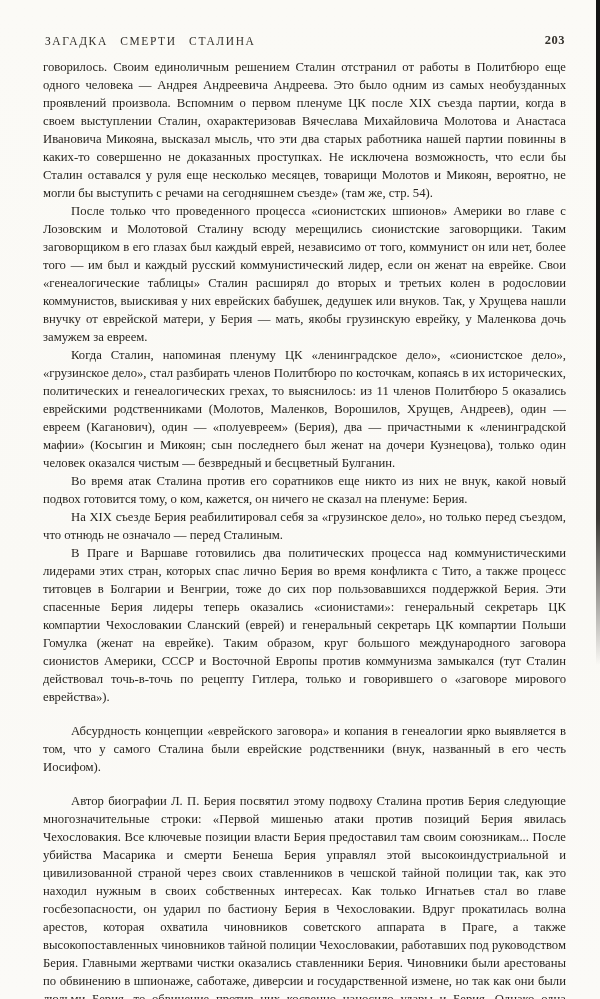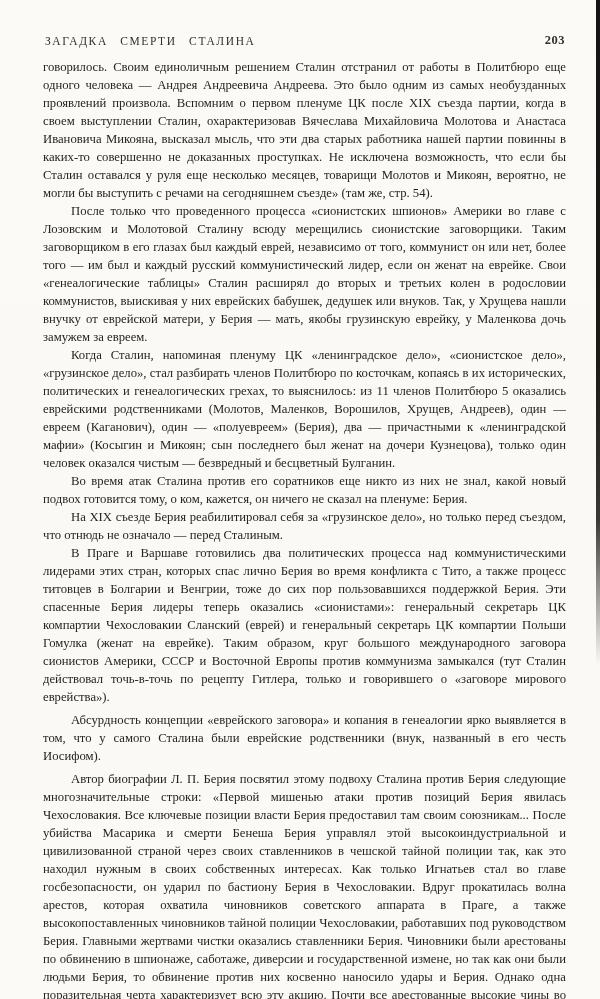--- a/index.html
+++ b/index.html
@@ -58,39 +58,39 @@
     font-size: 12.7px;
     line-height: 18px;
     text-align: justify;
     text-justify: inter-word;
   }
   .para {
     margin: 0;
     text-indent: 28px;
   }
   .para.no-indent { text-indent: 0; }
-  .para.gap { margin-top: 5px; }
+  .para.gap { margin-top: 16px; }
   .wittlin { letter-spacing: 3px; }
 </style>
 </head>
 <body>
 
 <div class="page">
 
   <div class="scan-edge"></div>
 
   <header class="running-head">
     <span class="head-title">ЗАГАДКА СМЕРТИ СТАЛИНА</span>
     <span class="page-num">203</span>
   </header>
 
   <main class="body-text">
     <p class="para no-indent">говорилось. Своим единоличным решением Сталин отстранил от работы в Политбюро еще одного человека — Андрея Андреевича Андреева. Это было одним из самых необузданных проявлений произвола. Вспомним о первом пленуме ЦК после XIX съезда партии, когда в своем выступлении Сталин, охарактеризовав Вячеслава Михайловича Молотова и Анастаса Ивановича Микояна, высказал мысль, что эти два старых работника нашей партии повинны в каких-то совершенно не доказанных проступках. Не исключена возможность, что если бы Сталин оставался у руля еще несколько месяцев, товарищи Молотов и Микоян, вероятно, не могли бы выступить с речами на сегодняшнем съезде» (там же, стр. 54).</p>
     <p class="para">После только что проведенного процесса «сионистских шпионов» Америки во главе с Лозовским и Молотовой Сталину всюду мерещились сионистские заговорщики. Таким заговорщиком в его глазах был каждый еврей, независимо от того, коммунист он или нет, более того — им был и каждый русский коммунистический лидер, если он женат на еврейке. Свои «генеалогические таблицы» Сталин расширял до вторых и третьих колен в родословии коммунистов, выискивая у них еврейских бабушек, дедушек или внуков. Так, у Хрущева нашли внучку от еврейской матери, у Берия — мать, якобы грузинскую еврейку, у Маленкова дочь замужем за евреем.</p>
     <p class="para">Когда Сталин, напоминая пленуму ЦК «ленинградское дело», «сионистское дело», «грузинское дело», стал разбирать членов Политбюро по косточкам, копаясь в их исторических, политических и генеалогических грехах, то выяснилось: из 11 членов Политбюро 5 оказались еврейскими родственниками (Молотов, Маленков, Ворошилов, Хрущев, Андреев), один — евреем (Каганович), один — «полуевреем» (Берия), два — причастными к «ленинградской мафии» (Косыгин и Микоян; сын последнего был женат на дочери Кузнецова), только один человек оказался чистым — безвредный и бесцветный Булганин.</p>
-    <p class="para">Во время атак Сталина против его соратников еще никто из них не знал, какой новый подвох готовится тому, о ком, кажется, он ничего не сказал на пленуме: Берия.</p>
+    <p class="para">Во время атак Сталина против его соратников еще никто из них не внук, какой новый подвох готовится тому, о ком, кажется, он ничего не сказал на пленуме: Берия.</p>
     <p class="para">На XIX съезде Берия реабилитировал себя за «грузинское дело», но только перед съездом, что отнюдь не означало — перед Сталиным.</p>
     <p class="para">В Праге и Варшаве готовились два политических процесса над коммунистическими лидерами этих стран, которых спас лично Берия во время конфликта с Тито, а также процесс титовцев в Болгарии и Венгрии, тоже до сих пор пользовавшихся поддержкой Берия. Эти спасенные Берия лидеры теперь оказались «сионистами»: генеральный секретарь ЦК компартии Чехословакии Сланский (еврей) и генеральный секретарь ЦК компартии Польши Гомулка (женат на еврейке). Таким образом, круг большого международного заговора сионистов Америки, СССР и Восточной Европы против коммунизма замыкался (тут Сталин действовал точь-в-точь по рецепту Гитлера, только и говорившего о «заговоре мирового еврейства»).</p>
     <p class="para gap">Абсурдность концепции «еврейского заговора» и копания в генеалогии ярко выявляется в том, что у самого Сталина были еврейские родственники (внук, названный в его честь Иосифом).</p>
     <p class="para gap"><span>Автор биографии Л. П. Берия посвятил этому подвоху Сталина против Берия следующие многозначительные строки: «Первой мишенью атаки против позиций Берия явилась Чехословакия. Все ключевые позиции власти Берия предоставил там своим союзникам... После убийства Масарика и смерти Бенеша Берия управлял этой высокоиндустриальной и цивилизованной страной через своих ставленников в чешской тайной полиции так, как это находил нужным в своих собственных интересах. Как только Игнатьев стал во главе госбезопасности, он ударил по бастиону Берия в Чехословакии. Вдруг прокатилась волна арестов, которая охватила чиновников советского аппарата в Праге, а также высокопоставленных чиновников тайной полиции Чехословакии, работавших под руководством Берия. Главными жертвами чистки оказались ставленники Берия. Чиновники были арестованы по обвинению в шпионаже, саботаже, диверсии и государственной измене, но так как они были людьми Берия, то обвинение против них косвенно наносило удары и Берия. Однако одна поразительная черта характеризует всю эту акцию. Почти все арестованные высокие чины во главе с их лидером Рудольфом Сланским (настоящая фамилия которого — Зальцман) — Бедржих Геминдер, Рудольф Марголюс, Андре Симон, Артур Лондон и девять других протеже Берия — были евреями. Арестованных обвиняли также, что они «сионисты»... Новая чистка имела типично антисемитский привкус и была очевидно инсценирована Сталиным» (Th. </span><span class="wittlin">Wittlin</span><span>. Commissar. Macmillan Company. London. 1972, pp. 366—367).</span></p>
   </main>
 
 </div>
 
 </body></html>

